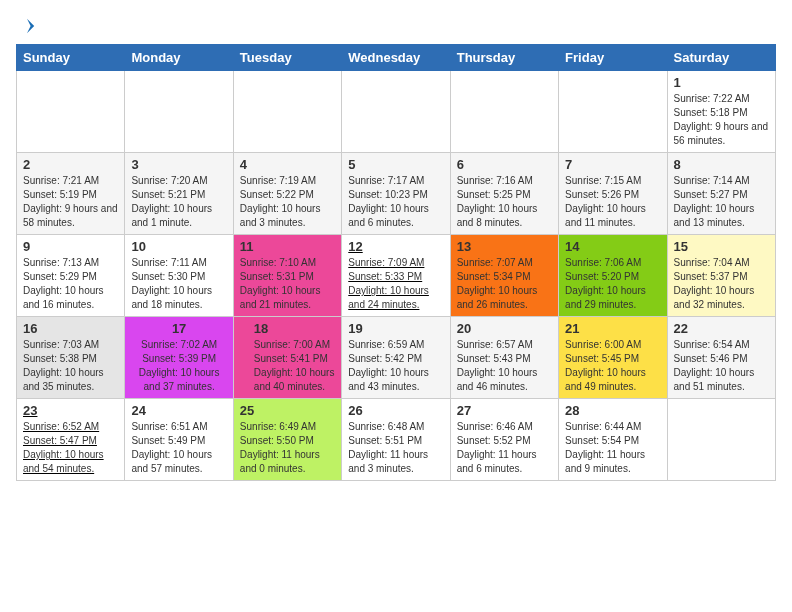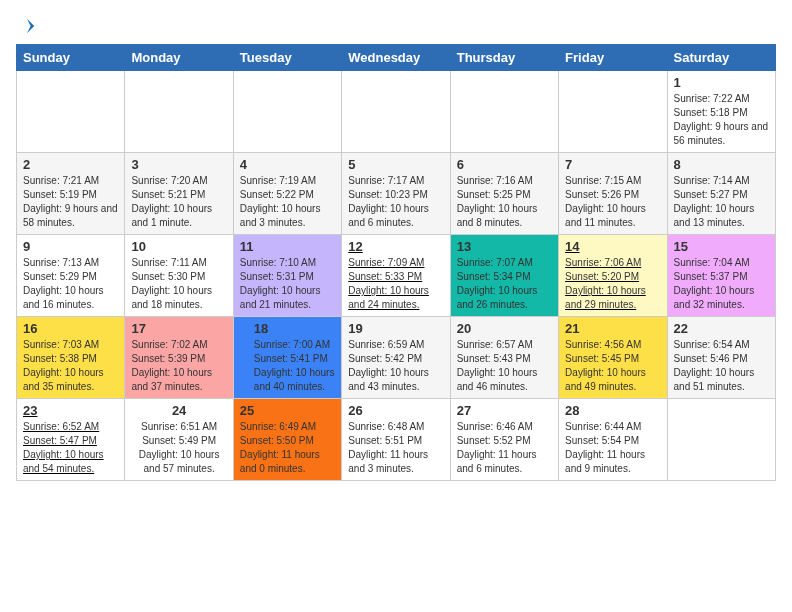--- a/index.html
+++ b/index.html
@@ -203,72 +203,72 @@
 Daylight: 10 hours
 and 16 minutes.</div>
         </td>
         <td style="background-color: rgb(255, 255, 255);">
           <span class="day-num">10</span>
           <div class="day-info">Sunrise: 7:11 AM
 Sunset: 5:30 PM
 Daylight: 10 hours
 and 18 minutes.</div>
         </td>
-        <td style="background-color: #c4b5fd;">
+        <td style="background-color: #ec4899;">
           <span class="day-num">11</span>
           <div class="day-info">Sunrise: 7:10 AM
 Sunset: 5:31 PM
 Daylight: 10 hours
 and 21 minutes.</div>
         </td>
         <td style="background-color: rgb(255, 255, 255); text-decoration: underline;">
           <span class="day-num">12</span>
           <div class="day-info">Sunrise: 7:09 AM
 Sunset: 5:33 PM
 Daylight: 10 hours
 and 24 minutes.</div>
         </td>
-        <td style="background-color: #14b8a6;">
+        <td style="background-color: #f97316;">
           <span class="day-num">13</span>
           <div class="day-info">Sunrise: 7:07 AM
 Sunset: 5:34 PM
 Daylight: 10 hours
 and 26 minutes.</div>
         </td>
-        <td style="background-color: #fef9c3; text-decoration: underline;">
+        <td style="background-color: #84cc16;">
           <span class="day-num">14</span>
           <div class="day-info">Sunrise: 7:06 AM
 Sunset: 5:20 PM
 Daylight: 10 hours
 and 29 minutes.</div>
         </td>
-        <td style="background-color: #f0abfc;">
+        <td style="background-color: #fef9c3;">
           <span class="day-num">15</span>
           <div class="day-info">Sunrise: 7:04 AM
 Sunset: 5:37 PM
 Daylight: 10 hours
 and 32 minutes.</div>
         </td>
       </tr>
       <tr>
-        <td style="background-color: #fde047;">
+        <td style="background-color: #e5e5e5;">
           <span class="day-num">16</span>
           <div class="day-info">Sunrise: 7:03 AM
 Sunset: 5:38 PM
 Daylight: 10 hours
 and 35 minutes.</div>
         </td>
-        <td style="background-color: #fca5a5;">
+        <td style="background-color: #d946ef; text-align: center;">
           <span class="day-num">17</span>
           <div class="day-info">Sunrise: 7:02 AM
 Sunset: 5:39 PM
 Daylight: 10 hours
 and 37 minutes.</div>
         </td>
-        <td style="background-color: #3b82f6; padding-left: 20px;">
+        <td style="background-color: #ec4899; padding-left: 20px;">
           <span class="day-num">18</span>
           <div class="day-info">Sunrise: 7:00 AM
 Sunset: 5:41 PM
 Daylight: 10 hours
 and 40 minutes.</div>
         </td>
         <td style="background-color: rgb(245, 245, 245);">
           <span class="day-num">19</span>
           <div class="day-info">Sunrise: 6:59 AM
 Sunset: 5:42 PM
@@ -277,49 +277,49 @@
         </td>
         <td style="background-color: rgb(245, 245, 245);">
           <span class="day-num">20</span>
           <div class="day-info">Sunrise: 6:57 AM
 Sunset: 5:43 PM
 Daylight: 10 hours
 and 46 minutes.</div>
         </td>
         <td style="background-color: #fde047;">
           <span class="day-num">21</span>
-          <div class="day-info">Sunrise: 4:56 AM
+          <div class="day-info">Sunrise: 6:00 AM
 Sunset: 5:45 PM
 Daylight: 10 hours
 and 49 minutes.</div>
         </td>
         <td style="background-color: rgb(245, 245, 245);">
           <span class="day-num">22</span>
           <div class="day-info">Sunrise: 6:54 AM
 Sunset: 5:46 PM
 Daylight: 10 hours
 and 51 minutes.</div>
         </td>
       </tr>
       <tr>
         <td style="background-color: rgb(255, 255, 255); text-decoration: underline;">
           <span class="day-num">23</span>
           <div class="day-info">Sunrise: 6:52 AM
 Sunset: 5:47 PM
 Daylight: 10 hours
 and 54 minutes.</div>
         </td>
-        <td style="background-color: rgb(255, 255, 255); text-align: center;">
+        <td style="background-color: rgb(255, 255, 255);">
           <span class="day-num">24</span>
           <div class="day-info">Sunrise: 6:51 AM
 Sunset: 5:49 PM
 Daylight: 10 hours
 and 57 minutes.</div>
         </td>
-        <td style="background-color: #f97316;">
+        <td style="background-color: #bef264;">
           <span class="day-num">25</span>
           <div class="day-info">Sunrise: 6:49 AM
 Sunset: 5:50 PM
 Daylight: 11 hours
 and 0 minutes.</div>
         </td>
         <td style="background-color: rgb(255, 255, 255);">
           <span class="day-num">26</span>
           <div class="day-info">Sunrise: 6:48 AM
 Sunset: 5:51 PM

